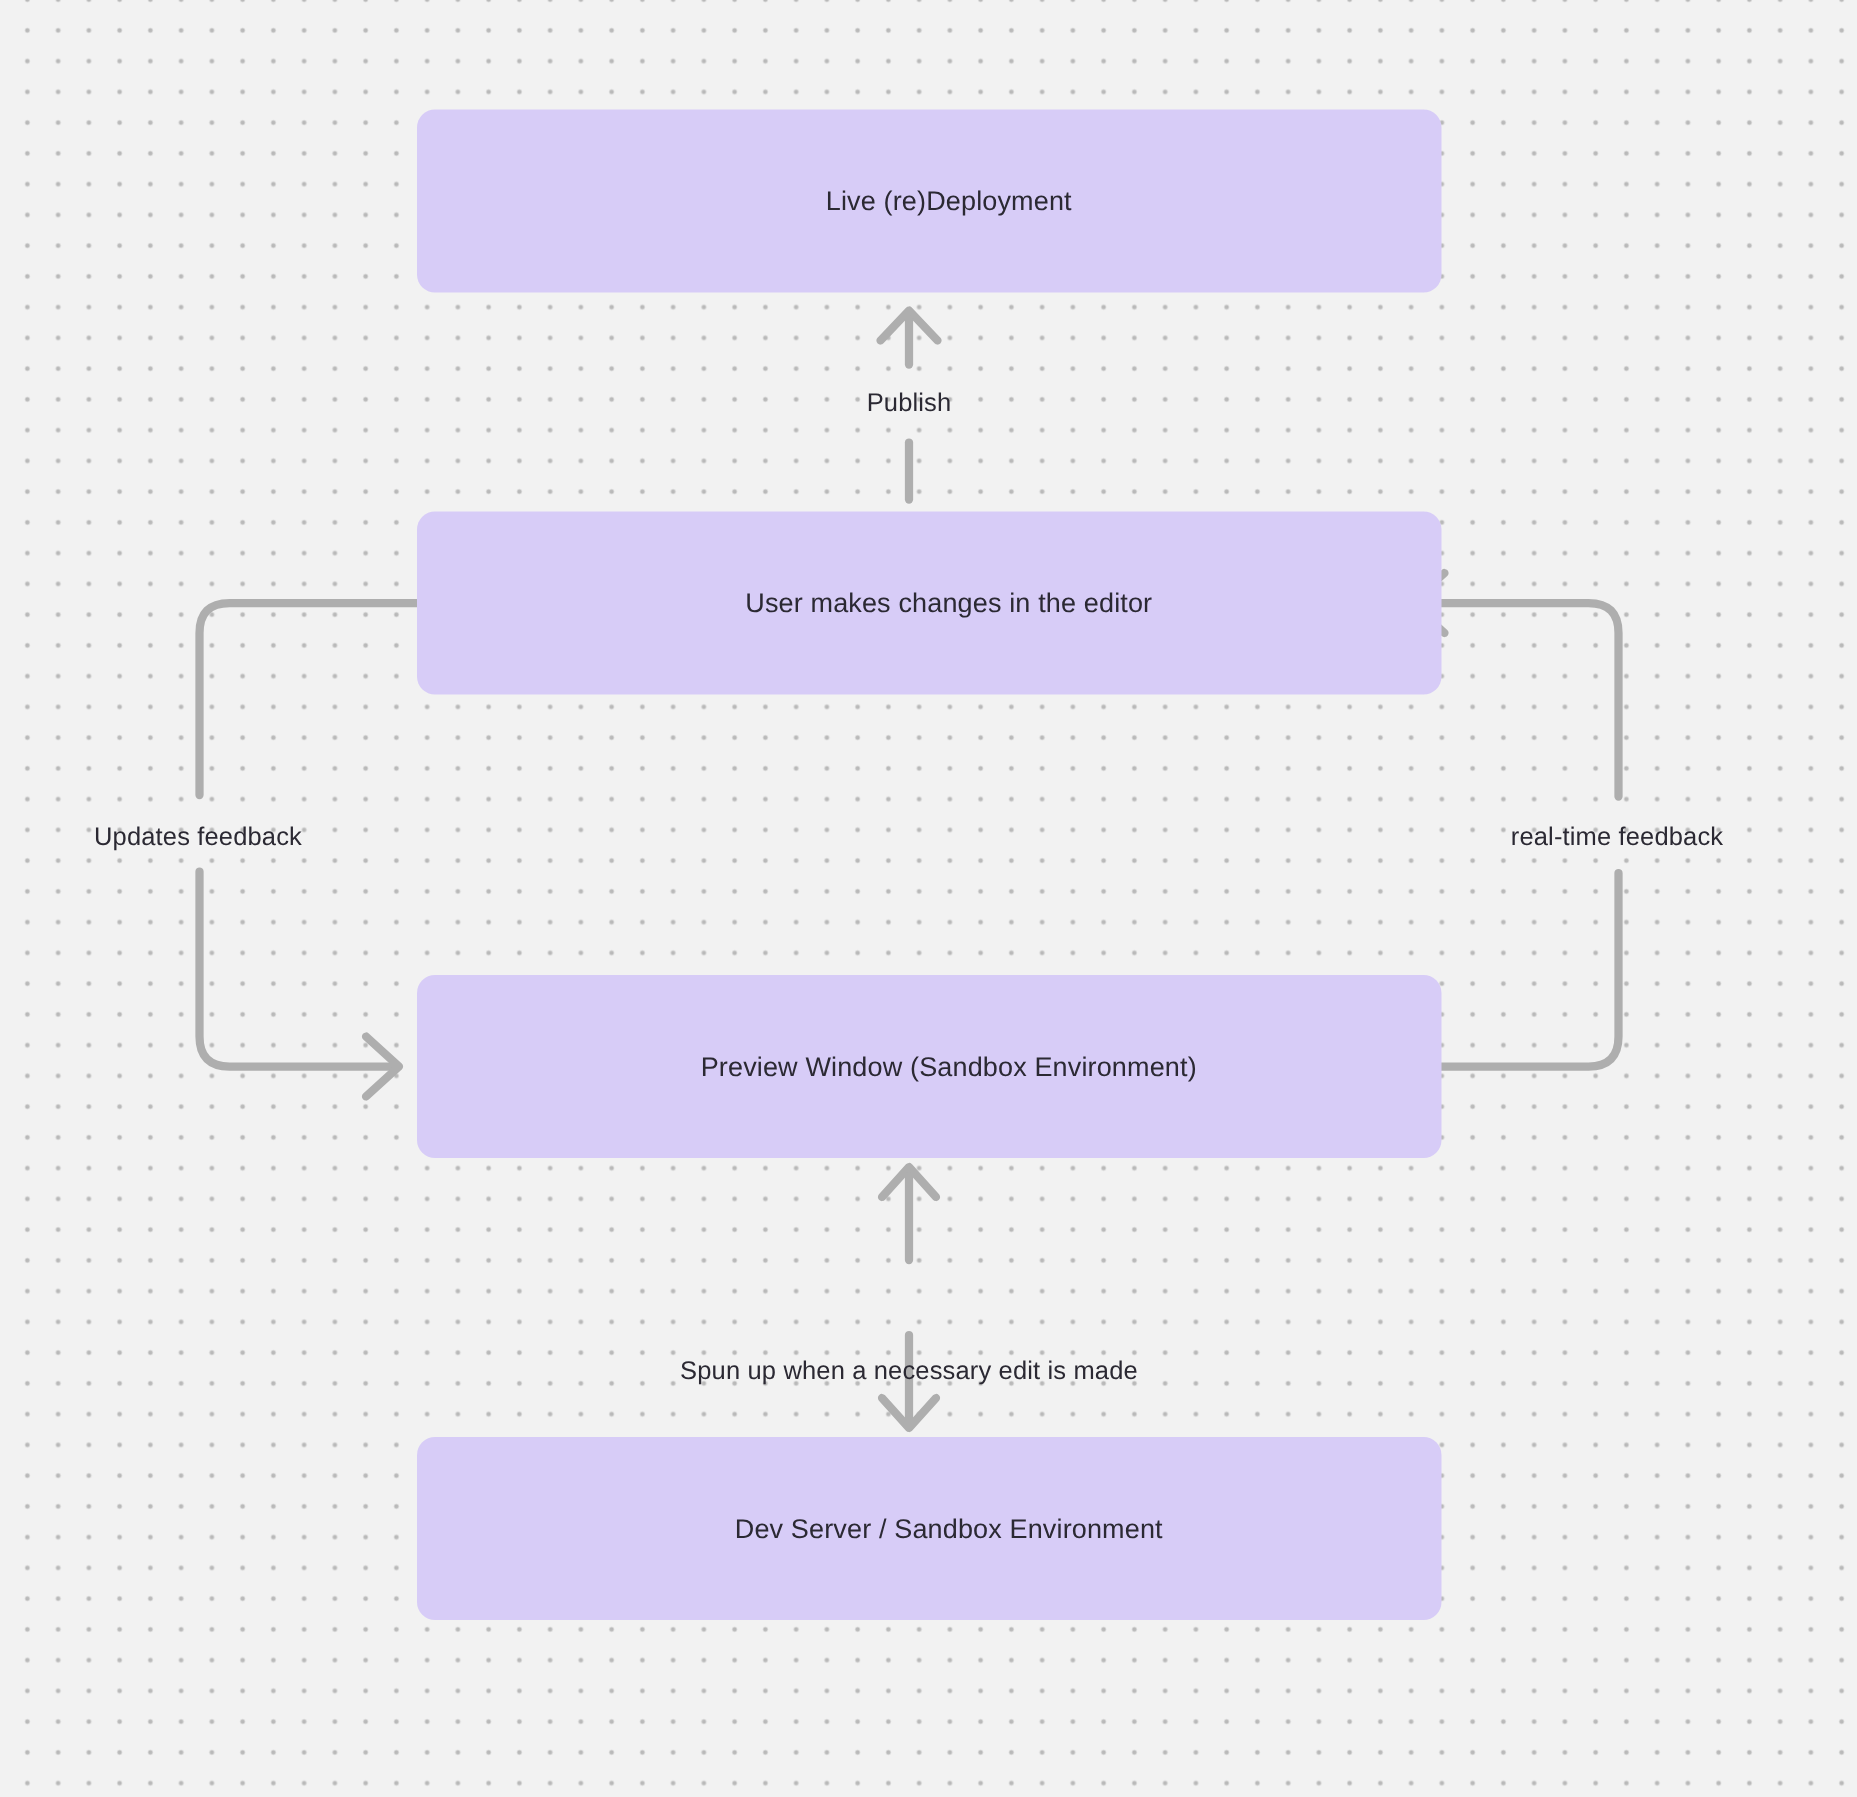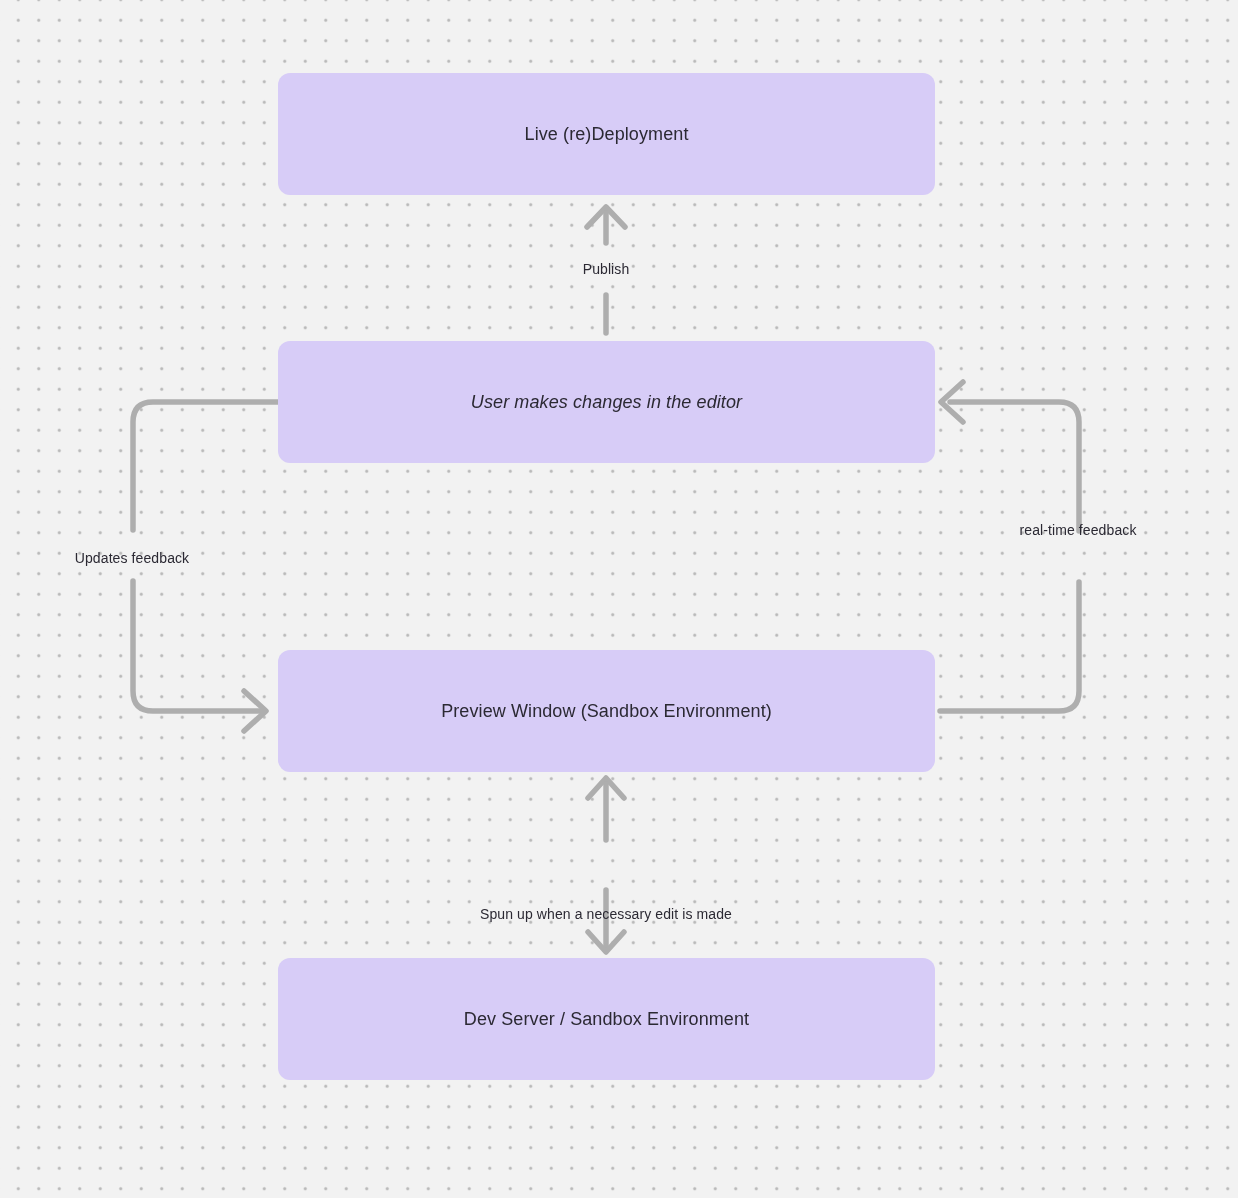--- a/index.html
+++ b/index.html
@@ -36,37 +36,38 @@
     width: 657px;
     height: 122px;
     border-radius: 12px;
     background: var(--node-fill, #d7ccf7);
     display: flex;
     align-items: center;
     justify-content: center;
     color: var(--node-text, #2b2933);
     font-size: 18px;
     letter-spacing: 0.1px;
+    padding-left: 26px;
   }
   #node-live      { top: 73px;  }
-  #node-editor    { top: 341px; font-style: italic; }
+  #node-editor    { top: 341px; }
   #node-preview   { top: 650px; }
   #node-devserver { top: 958px; }
 
   .edge-label {
     position: absolute;
     transform: translate(-50%, -50%);
     white-space: nowrap;
     color: var(--edge-label-text, #2b2933);
-    font-size: 14px;
+    font-size: 17px;
     letter-spacing: 0.1px;
   }
   #label-publish   { left: 606px;  top: 269px; }
   #label-updates   { left: 132px;  top: 558px; }
-  #label-feedback  { left: 1078px; top: 530px; }
+  #label-feedback  { left: 1078px; top: 558px; }
   #label-spunup    { left: 606px;  top: 866px; margin-top: 48px; }
 </style>
 </head>
 <body>
 
 <div class="canvas">
 
   <svg class="connectors" viewBox="0 0 1238 1198" xmlns="http://www.w3.org/2000/svg" aria-hidden="true">
 
     <g class="connector">

